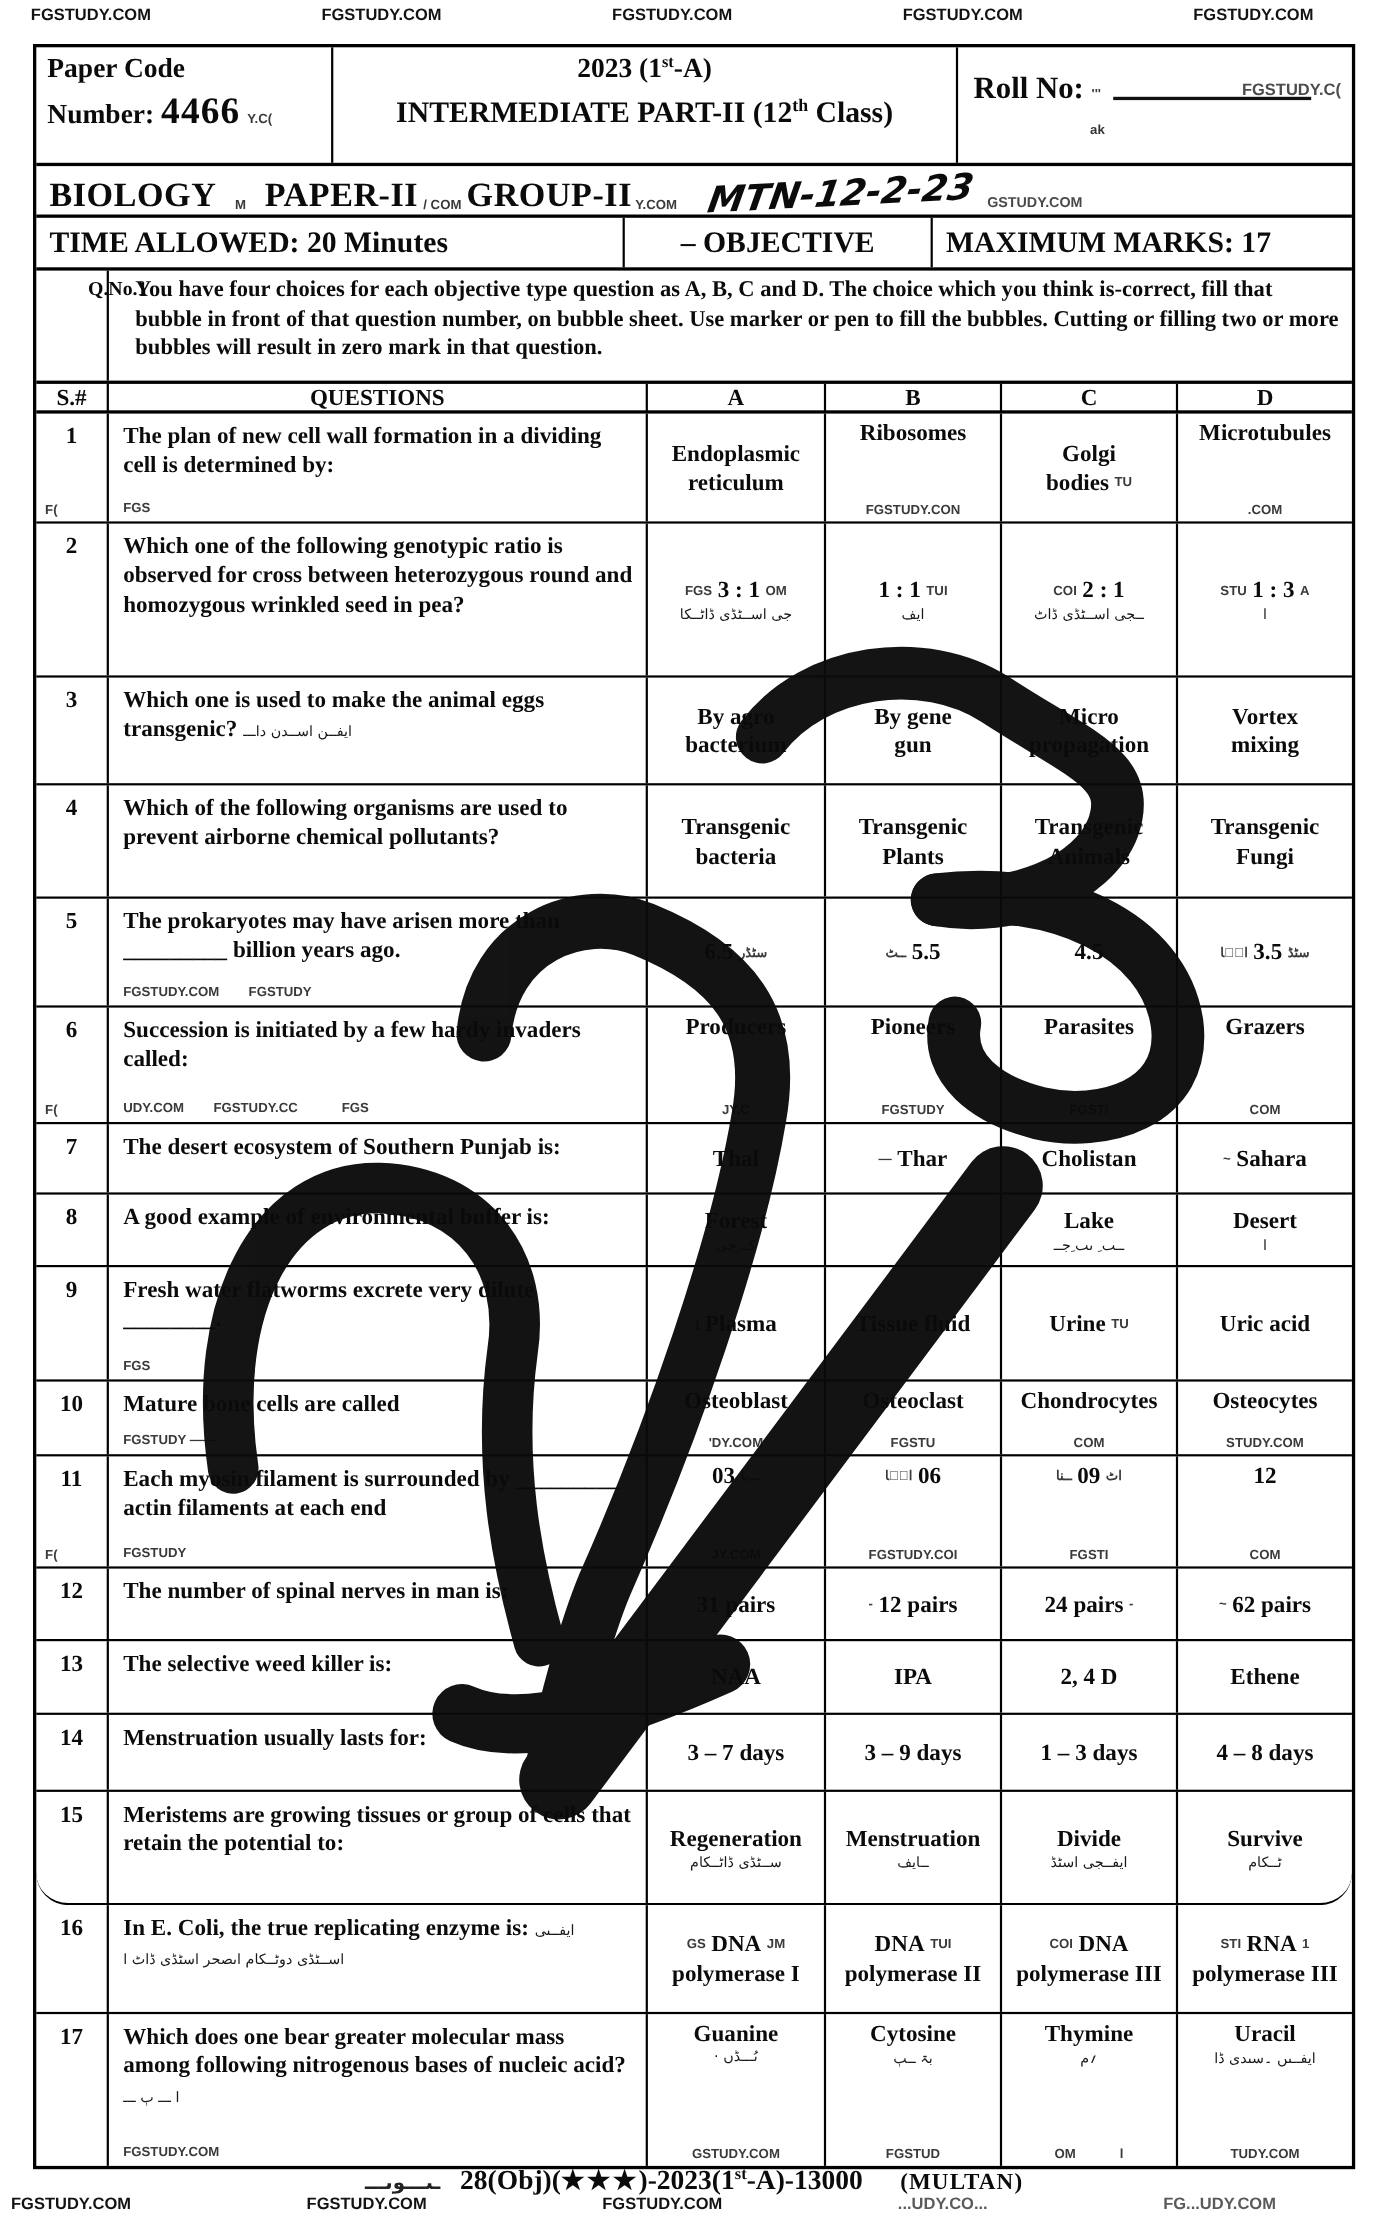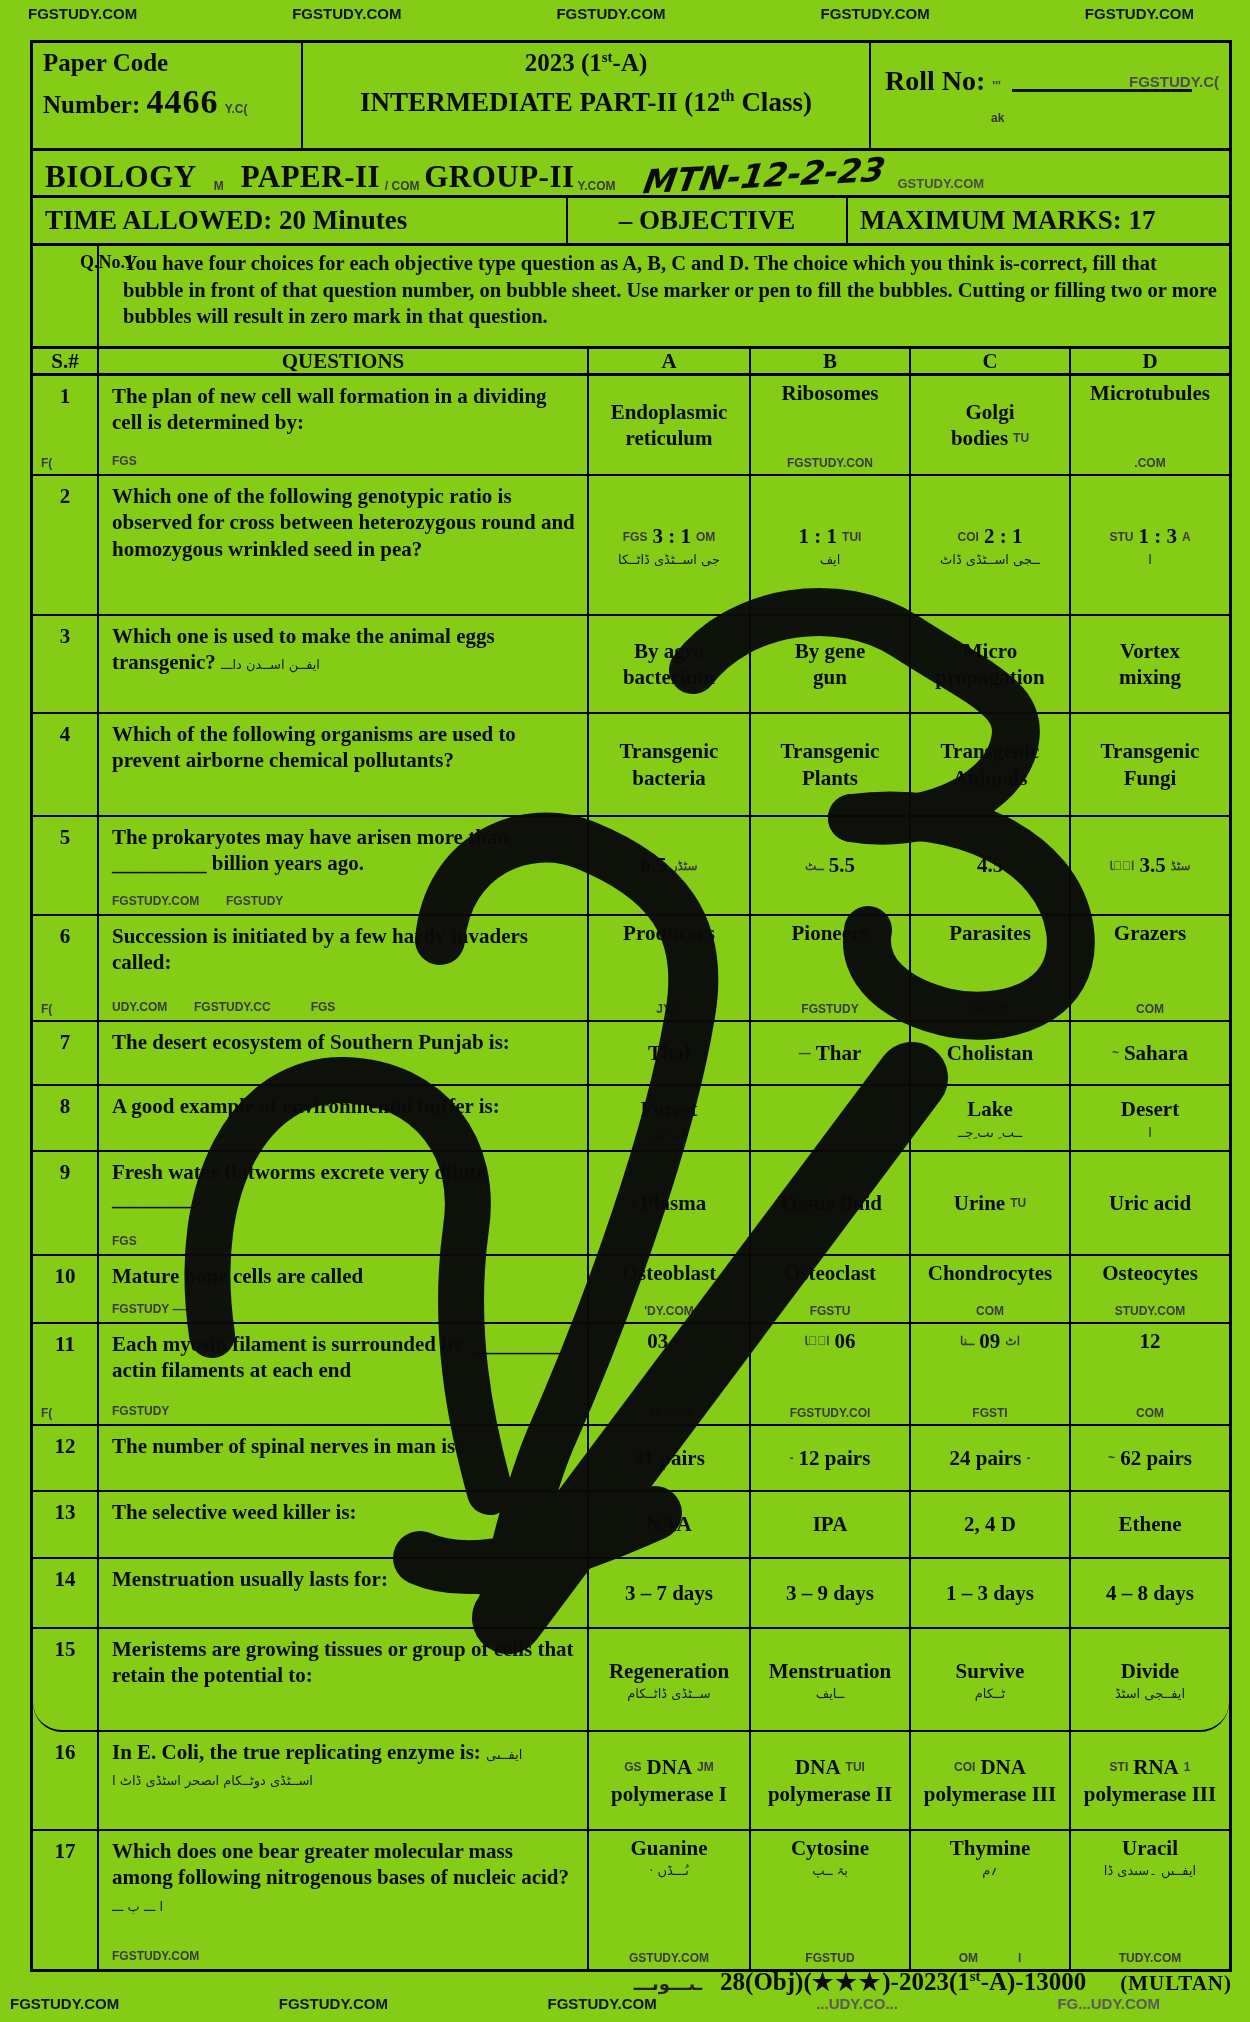--- a/index.html
+++ b/index.html
@@ -1,16 +1,16 @@
 <!DOCTYPE html>
 <html><head>
 <meta charset="utf-8">
 <style>
   html,body{margin:0;padding:0;background:#d8d8d8;}
-  .page{position:relative;width:1250px;height:2022px;background:#84cc16;margin:0 auto;
+  .page{position:relative;width:1250px;height:2022px;background:#ffffff;margin:0 auto;
         font-family:"Liberation Serif",serif;color:#0b0b0b;overflow:hidden;}
   
   .wmrow{position:absolute;left:28px;right:56px;display:flex;justify-content:space-between;
          font-family:"Liberation Sans",sans-serif;font-weight:bold;font-size:15px;color:#131313;}
   .wmrow.top{top:5px;}
   .wmrow.bottom{top:1995px;left:10px;right:90px;}
   .wmrow .faded{color:#5a5a5a;}
   
   .frame{position:absolute;left:30px;top:40px;width:1202px;border:3px solid #000;box-sizing:border-box;background:transparent;}
   .row-line{display:grid;box-sizing:border-box;}
@@ -58,21 +58,21 @@
   .urdu{font-family:"DejaVu Sans",sans-serif;direction:rtl;unicode-bidi:embed;font-size:13px;font-weight:normal;color:#181818;}
   .q-sub{margin-right:8px;}
   .q-wm{margin-top:auto;white-space:pre-wrap;padding-bottom:3px;}
   .opt{display:flex;flex-direction:column;align-items:center;justify-content:center;text-align:center;padding:4px 2px;}
   .oline1,.oline2{display:flex;align-items:center;justify-content:center;gap:5px;}
   .opt .main,.opt .line2{font-size:21px;font-weight:bold;line-height:1.25;}
   .opt .sub{margin-top:2px;}
   .opt .owm{margin-top:auto;white-space:pre;}
   .oline1:empty,.oline2:empty,.sub:empty,.owm:empty,.q-wm:empty{display:none;}
   
-  .footer{position:absolute;left:30px;right:18px;top:1968px;display:flex;justify-content:flex-end;align-items:baseline;font-weight:bold;}
+  .footer{position:absolute;left:30px;right:18px;top:1968px;display:flex;justify-content:center;align-items:baseline;font-weight:bold;}
   .footer .squig{font-family:"DejaVu Sans",sans-serif;font-size:18px;color:#222;margin-right:18px;}
   .footer .ftext{font-size:25px;}
   .footer .stars{font-size:24px;letter-spacing:2px;}
   .footer .multan{font-size:21px;margin-left:34px;letter-spacing:1px;font-family:Liberation Serif, serif;}
   sup{font-size:60%;}
   
   .overlay{position:absolute;left:0;top:0;width:1250px;height:2022px;pointer-events:none;z-index:6;}
 </style>
 </head>
 <body>
@@ -631,31 +631,31 @@
               <span class="main">Regeneration</span>
             </div>
             <div class="sub urdu">ســٹڈی ڈاٹــکام</div>
           </div>
           <div class="cellb opt cell-b">
             <div class="oline1">
               <span class="main">Menstruation</span>
             </div>
             <div class="sub urdu">ــایف</div>
           </div>
+          <div class="cellb opt cell-d">
+            <div class="oline1">
+              <span class="main">Divide</span>
+            </div>
+            <div class="sub urdu">ایفــجی اسٹڈ</div>
+          </div>
           <div class="cellb opt cell-c">
             <div class="oline1">
               <span class="main">Survive</span>
             </div>
             <div class="sub urdu">ٹــکام</div>
-          </div>
-          <div class="cellb opt cell-d">
-            <div class="oline1">
-              <span class="main">Divide</span>
-            </div>
-            <div class="sub urdu">ایفــجی اسٹڈ</div>
           </div>
         </div>
         <div class="trow" style="height: 99px;">
           <div class="cellb sn">
             <div class="sn-main">16</div>
           </div>
           <div class="cellb qc">
             <div class="q-main"><span class="q-text">In E. Coli, the true replicating enzyme is:</span> <span class="q-sub urdu">ایفــٮی اســٹڈی دوٹــکام       اٮصحر اسٹڈی ڈاٹ ا</span></div>
           </div>
           <div class="cellb opt cell-a">

